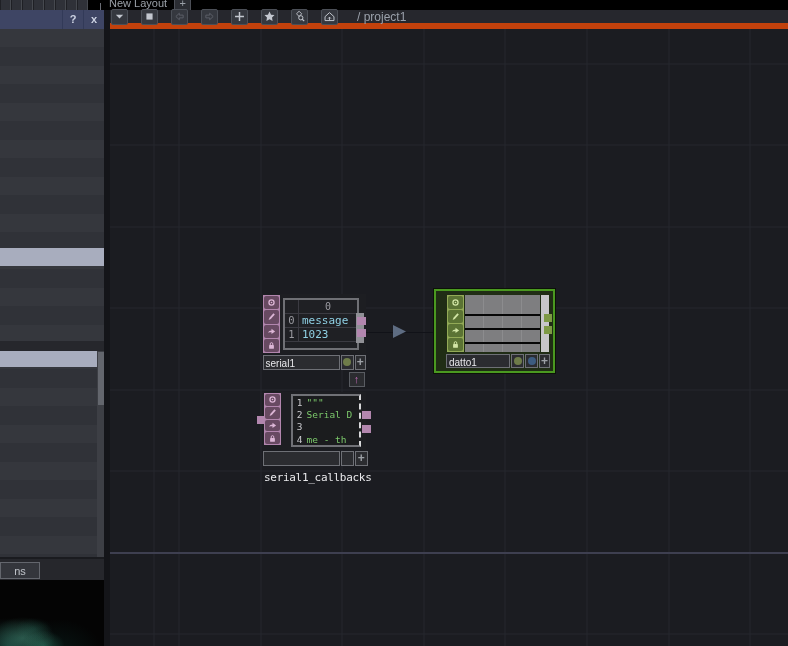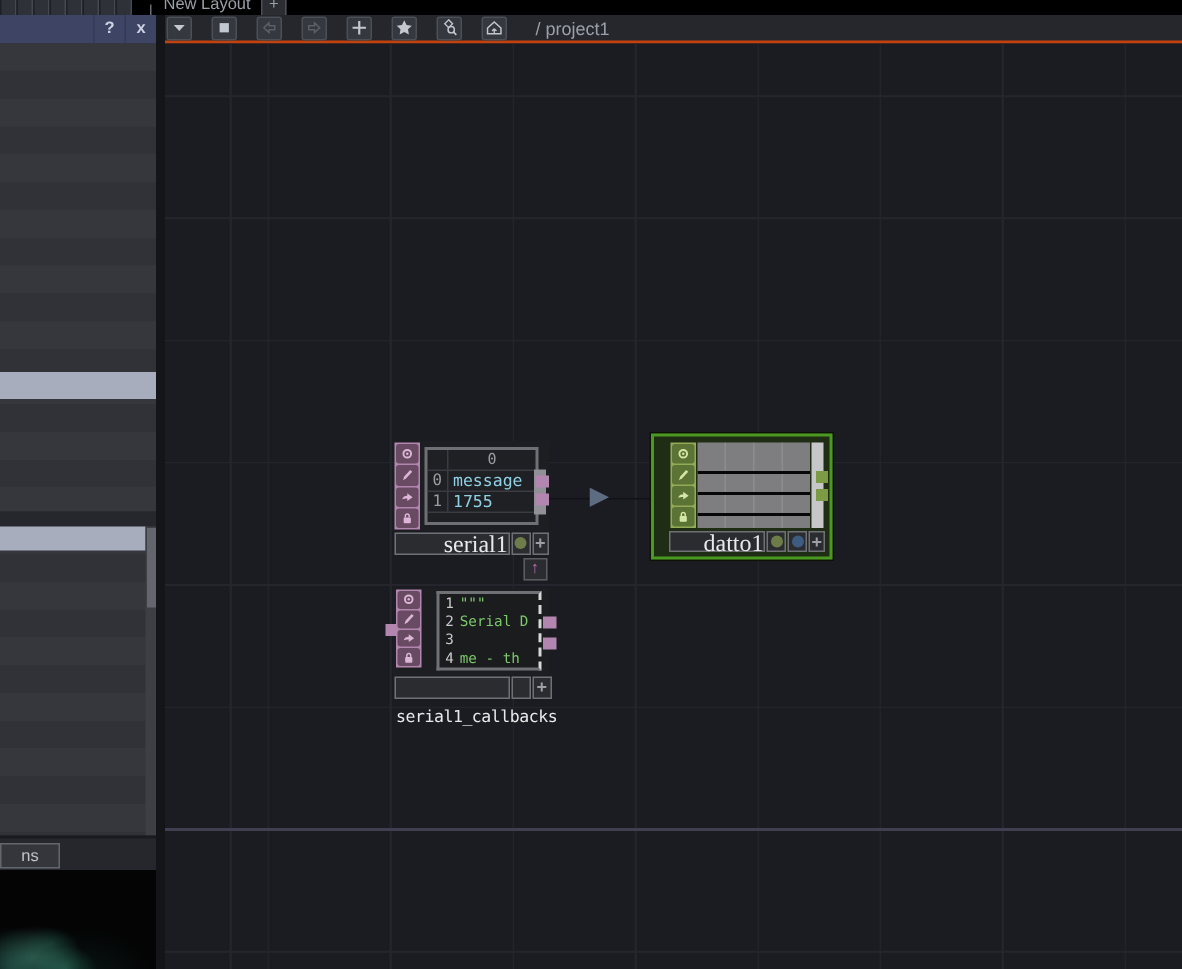--- a/index.html
+++ b/index.html
@@ -17,21 +17,21 @@
   .minitab{width:9px;height:16px;margin-top:-6px;background:#2f3138;border-right:1px solid #46494f;border-left:1px solid #1f2025;}
   .tabdivider{width:1px;height:7px;margin:3px 0 0 12px;background:#6a6d75;}
   .nl-tab{height:16px;margin:-5px 0 0 8px;color:#9aa0a8;font-size:11px;line-height:16px;white-space:nowrap;}
   .plus-tab{width:15px;height:14px;margin:-5px 0 0 7px;background:#2b2d33;border:1px solid #4c4f57;color:#9aa0a8;font-size:11px;line-height:14px;text-align:center;}
 
   
   .panel-header{left:0;top:10px;width:104px;height:19px;background:#3e4564;display:flex;justify-content:flex-end;}
   .ph-btn{width:20px;height:19px;line-height:19px;text-align:center;color:#ccd2e2;font-weight:bold;font-size:11px;border-left:1px solid #323a58;cursor:default;}
 
   
-  .toolbar{left:110px;top:10px;width:678px;height:19px;background:#26272d;display:flex;align-items:center;gap:13px;padding-left:1px;box-sizing:border-box;border-bottom:2px solid #c2410c;}
+  .toolbar{left:110px;top:10px;width:678px;height:19px;background:#26272d;display:flex;align-items:center;gap:13px;padding-left:1px;box-sizing:border-box;border-bottom:6px solid #c2410c;}
   .tb-btn{width:17px;height:16px;flex:0 0 17px;background:#35383f;border:1px solid #4b4f57;border-radius:2px;color:#c3c7cf;display:flex;align-items:center;justify-content:center;box-sizing:border-box;}
   .tb-btn svg{width:13px;height:13px;fill:currentColor;stroke:none;}
   .tb-btn.dim{color:#5b5f68;}
   .tb-path{margin-left:6px;color:#9aa0aa;font-size:12px;white-space:nowrap;}
 
   
   .vgap{left:104px;top:10px;width:6px;height:636px;background:#141519;}
 
   
   .stripes{background:repeating-linear-gradient(to bottom,#35373d 0 18.5px,#303238 18.5px 37px);}
@@ -72,21 +72,21 @@
   .flagcol{position:absolute;display:grid;grid-template-rows:repeat(4,1fr);gap:1px;padding:1px;box-sizing:border-box;}
   .flagcol.pink{background:#b286ae;}
   .flagcol.pink .flagcell{background:#684a62;color:#dcb6d6;}
   .flagcol.green{background:#93aa57;}
   .flagcol.green .flagcell{background:#5b7334;color:#d3e6a6;}
   .flagcell{border-radius:2px;display:flex;align-items:center;justify-content:center;}
   .flagcell svg{width:9px;height:9px;fill:currentColor;}
   .conn{position:absolute;background:#b286ae;}
   .conn.green{background:#7d9a44;}
   .namebox,.namecell{position:absolute;background:#2b2c30;border:1px solid #6e7076;box-sizing:border-box;height:15px;}
-  .namebox{font-family:Liberation Serif, serif;font-size:16px;line-height:13px;color:#e9e9ec;padding:1px 0 0 2px;white-space:nowrap;text-align:right;}
+  .namebox{font-family:Liberation Sans, sans-serif;font-size:10px;line-height:13px;color:#e9e9ec;padding:1px 0 0 2px;white-space:nowrap;}
   .namecell{display:flex;align-items:center;justify-content:center;}
   .dotflag{width:8px;height:8px;border-radius:50%;}
   .dot-olive{background:#6e7c49;}
   .dot-blue{background:#3d5c80;}
   .pluschar{color:#9ca0a6;font-size:12px;line-height:12px;font-weight:bold;}
 
   
   .dat-viewer{position:absolute;background:#1f2024;border:2px solid #6f7075;box-sizing:border-box;overflow:hidden;font-family:"DejaVu Sans Mono",monospace;}
   .dv-head{height:13px;display:flex;color:#9b9ba1;font-size:10px;line-height:13px;border-bottom:1px solid #3b3b42;}
   .dv-row{height:13px;display:flex;font-size:10.5px;line-height:13px;border-bottom:1px solid #3b3b42;}
@@ -276,21 +276,21 @@
           <div class="dv-head">
             <span class="dv-idx"></span>
             <span class="dv-col">0</span>
           </div>
           <div class="dv-row">
             <span class="dv-idx">0</span>
             <span class="dv-val">message</span>
           </div>
           <div class="dv-row">
             <span class="dv-idx">1</span>
-            <span class="dv-val">1755</span>
+            <span class="dv-val">1023</span>
           </div>
         </div>
         <div class="scrollstrip" style="left:94px;top:19px;width:8px;height:30px;"></div>
         <div class="conn" style="left:95px;top:23px;width:9px;height:8px;"></div>
         <div class="conn" style="left:95px;top:34.5px;width:9px;height:8px;"></div>
       </div>
       <div class="namebox" style="left:0.5px;top:60.5px;width:77px;">serial1</div>
       <div class="namecell" style="left:78.5px;top:60.5px;width:13px;">
           <div class="dotflag dot-olive"></div>
         </div>

